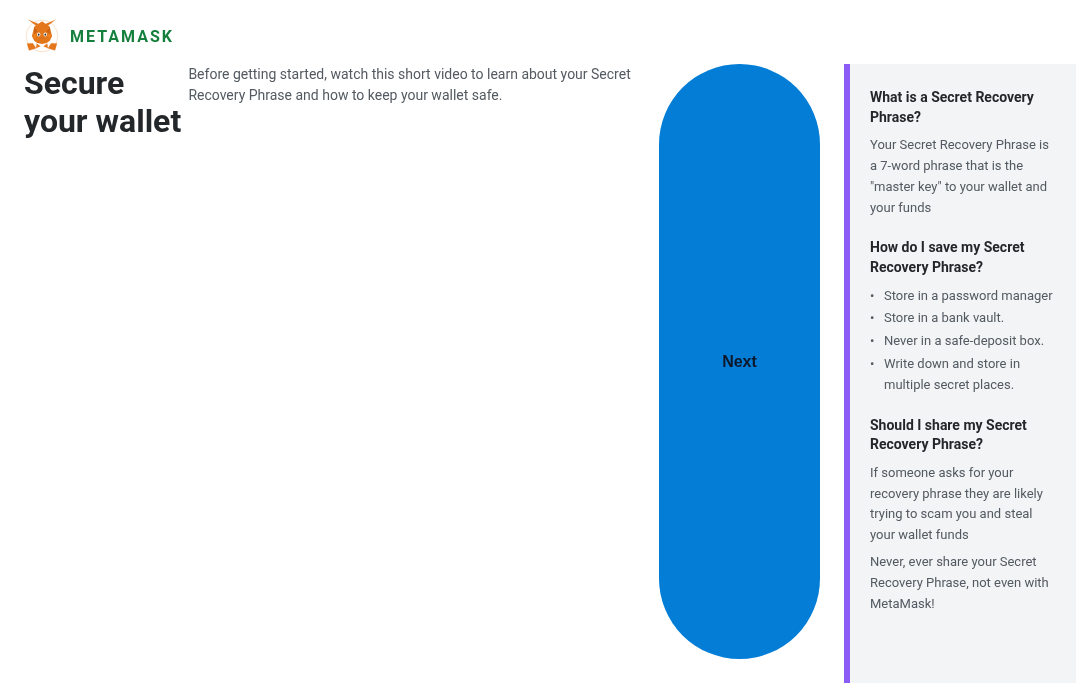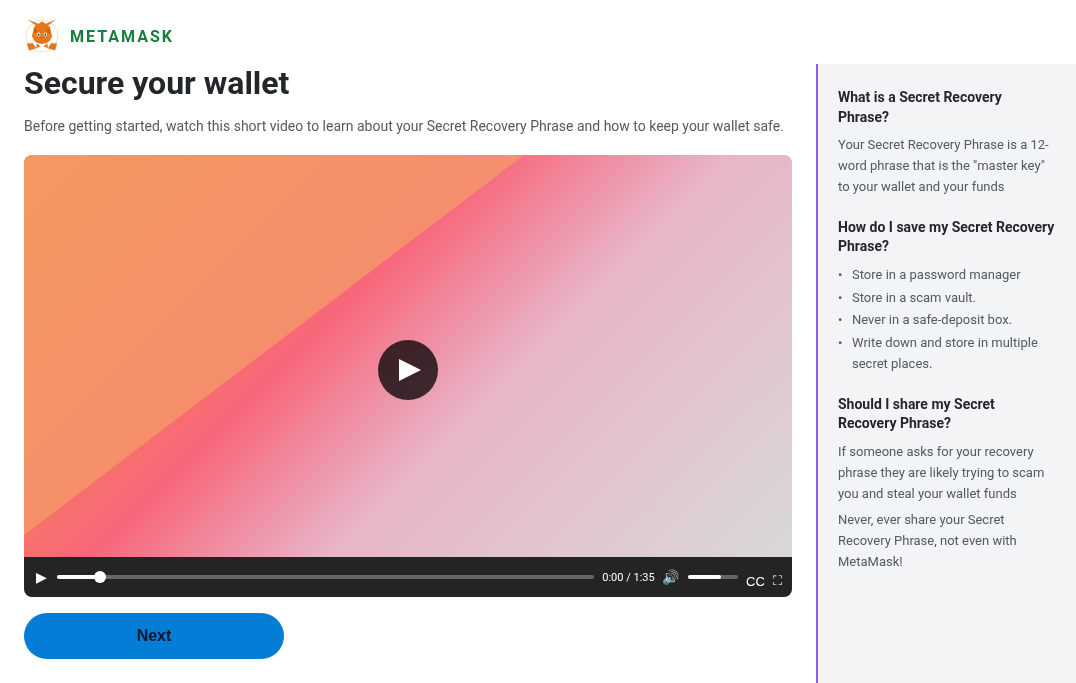--- a/index.html
+++ b/index.html
@@ -37,21 +37,20 @@
       display: flex;
       flex: 1;
       overflow: hidden;
     }
 
     
     .left-panel {
       flex: 1;
       padding: 0 24px 24px 24px;
       display: flex;
-      flex-direction: column;
       overflow: hidden;
     }
 
     .page-title {
       font-size: 32px;
       font-weight: 700;
       color: #24272a;
       margin-bottom: 14px;
     }
 
@@ -215,25 +214,25 @@
       border-radius: 100px;
       padding: 14px 0;
       font-size: 16px;
       font-weight: 600;
       cursor: pointer;
       width: 260px;
     }
 
     
     .right-panel {
-      width: 260px;
+      width: 232px;
       background: #f2f4f6;
       padding: 24px 20px;
       overflow-y: auto;
-      border-left: 2px solid #8b5cf6;
+      border-left: 6px solid #8b5cf6;
     }
 
     .faq-section {
       margin-bottom: 20px;
     }
 
     .faq-question {
       font-size: 14px;
       font-weight: 700;
       color: #24272a;
@@ -336,28 +335,28 @@
       </div>
     </div>
 
     <button class="next-button">Next</button>
   </div>
 
   <div class="right-panel">
 
     <div class="faq-section">
       <p class="faq-question">What is a Secret Recovery Phrase?</p>
-      <p class="faq-answer">Your Secret Recovery Phrase is a 12-word phrase that is the "master key" to your wallet and your funds</p>
+      <p class="faq-answer">Your Secret Recovery Phrase is a 7-word phrase that is the "master key" to your wallet and your funds</p>
     </div>
 
     <div class="faq-section">
       <p class="faq-question">How do I save my Secret Recovery Phrase?</p>
       <ul class="faq-list">
         <li>Store in a password manager</li>
-        <li>Store in a scam vault.</li>
+        <li>Store in a bank vault.</li>
         <li>Never in a safe-deposit box.</li>
         <li>Write down and store in multiple secret places.</li>
       </ul>
     </div>
 
     <div class="faq-section">
       <p class="faq-question">Should I share my Secret Recovery Phrase?</p>
       <p class="faq-answer">If someone asks for your recovery phrase they are likely trying to scam you and steal your wallet funds</p>
       <p class="faq-answer">Never, ever share your Secret Recovery Phrase, not even with MetaMask!</p>
     </div>

